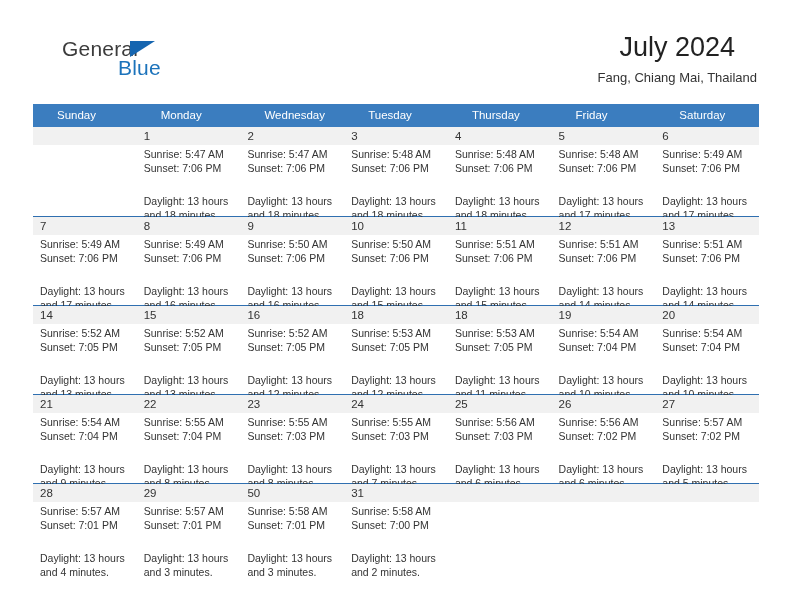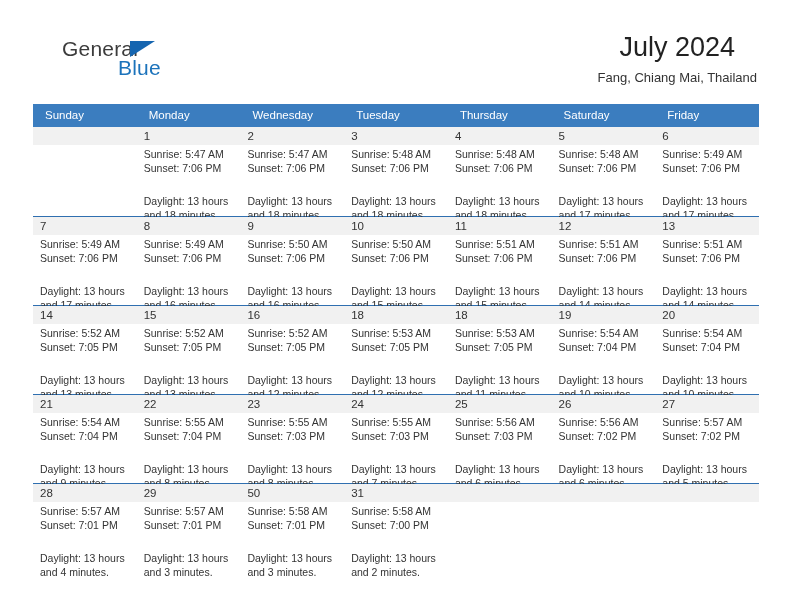--- a/index.html
+++ b/index.html
@@ -92,21 +92,21 @@
     width: 726px;
   }
   .weekday-row {
     display: flex;
     width: 100%;
     background: #3b7dbf;
   }
   .weekday-cell {
     flex: 1 1 0;
     box-sizing: border-box;
-    padding: 4px 0 4px 12px;
+    padding: 4px 0 4px 24px;
     font-size: 11.5px;
     color: #ffffff;
     line-height: 15px;
     white-space: nowrap;
   }
   .week-row {
     display: flex;
     width: 100%;
     border-top: 1px solid #2f6fb0;
     height: 89px;
@@ -169,22 +169,22 @@
   </div>
 
   <div class="calendar">
 
     <div class="weekday-row">
       <div class="weekday-cell">Sunday</div>
       <div class="weekday-cell">Monday</div>
       <div class="weekday-cell">Wednesday</div>
       <div class="weekday-cell">Tuesday</div>
       <div class="weekday-cell">Thursday</div>
+      <div class="weekday-cell">Friday</div>
       <div class="weekday-cell">Saturday</div>
-      <div class="weekday-cell">Friday</div>
     </div>
 
     <div class="week-row first">
       <div class="day-cell empty">
         <div class="day-num-band"></div>
         <div class="day-body">
           <div></div>
           <div></div>
           <div class="daylight"></div>
         </div>

